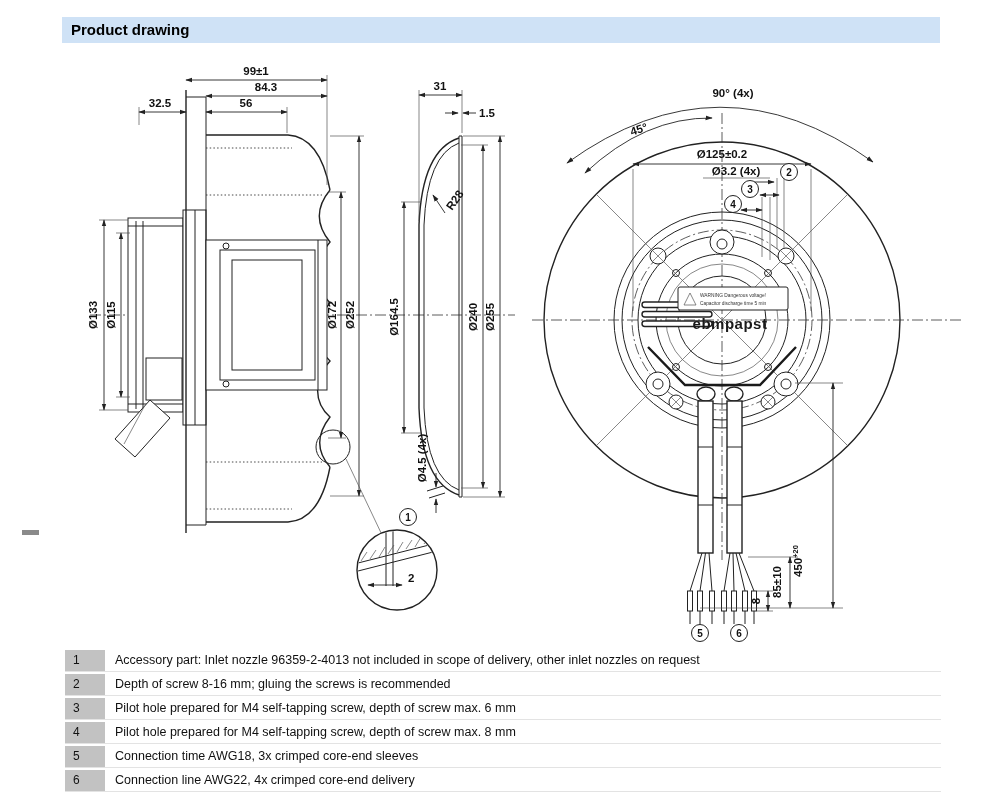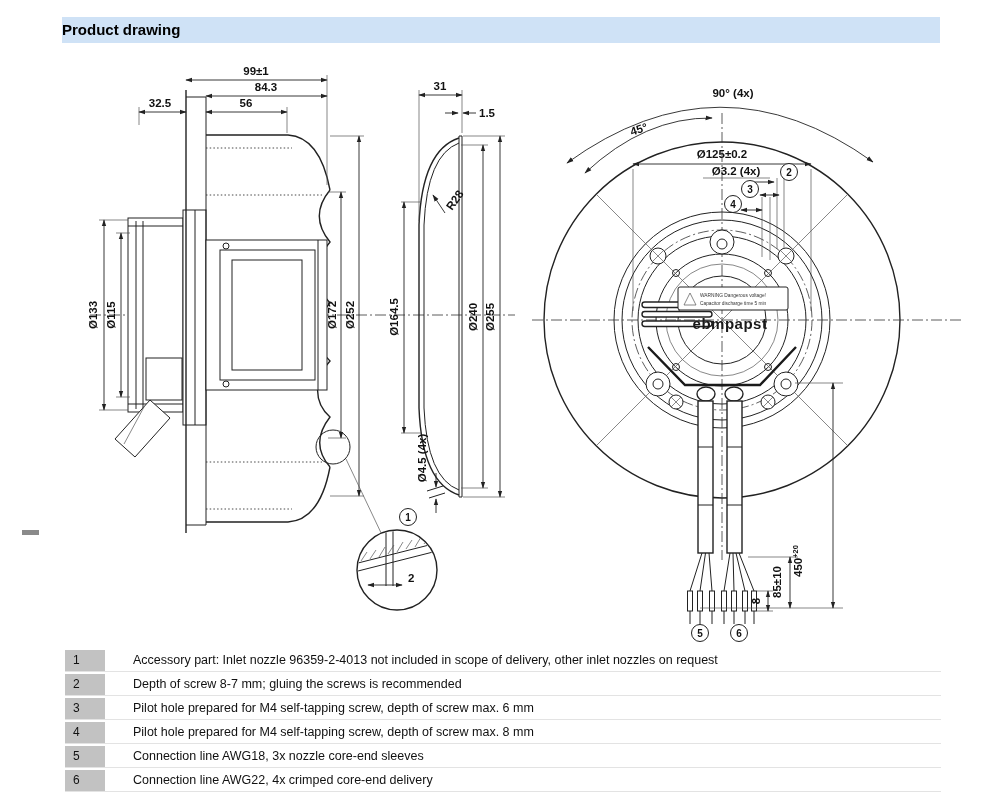--- a/index.html
+++ b/index.html
@@ -1,38 +1,38 @@
 <!DOCTYPE html>
 <html><head>
 <meta charset="utf-8">
 <style>
   html,body{margin:0;padding:0;background:#fff;}
   .page{position:relative;width:1000px;height:800px;background:#ffffff;overflow:hidden;
         font-family:"Liberation Sans",sans-serif;}
   .header-bar{position:absolute;left:62px;top:17px;width:878px;height:26px;background:#cfe2f6;}
-  .header-bar span{display:block;font-size:15px;font-weight:bold;line-height:26px;color:#000;}
+  .header-bar span{display:block;padding-left:9px;font-size:15px;font-weight:bold;line-height:26px;color:#000;}
   .margin-dash{position:absolute;left:22px;top:530px;width:17px;height:5px;background:#8a8a8a;}
   svg.canvas{position:absolute;left:0;top:45px;}
   
   .ln{stroke:#222;stroke-width:1;fill:none}
   .lnt{stroke:#222;stroke-width:1.4;fill:none}
   .thin{stroke:#555;stroke-width:0.7;fill:none}
   .cl{stroke:#333;stroke-width:0.8;fill:none;stroke-dasharray:11 3 2 3}
   .dot{stroke:#333;stroke-width:0.9;fill:none;stroke-dasharray:1.5 2.2}
   .dim{stroke:#222;stroke-width:0.9;fill:none}
   .wh{fill:#fff}
   svg text{font-family:"Liberation Sans",sans-serif;font-size:11.5px;font-weight:bold;fill:#111}
   .tsm{font-size:10px}
   .tiny{font-size:4.8px;font-weight:normal;fill:#333}
   .logo{font-size:15px;letter-spacing:.5px;fill:#1a1a1a}
   
   .notes{position:absolute;left:65px;top:650px;width:876px;}
   .note-row{display:flex;height:21px;margin-bottom:2px;border-bottom:1px solid #e3e3e3;}
   .note-num{width:40px;background:#c2c2c2;font-size:12px;line-height:21px;padding-left:8px;box-sizing:border-box;color:#111;}
-  .note-text{flex:1;font-size:12.5px;line-height:21px;padding-left:28px;color:#111;white-space:nowrap;}
+  .note-text{flex:1;font-size:12.5px;line-height:21px;padding-left:10px;color:#111;white-space:nowrap;}
 </style>
 </head>
 <body>
 
 <div class="page">
 
   <div class="header-bar">
     <span>Product drawing</span>
   </div>
 
@@ -319,33 +319,33 @@
     </g>
   </svg>
 
   <div class="notes">
     <div class="note-row">
       <div class="note-num">1</div>
       <div class="note-text">Accessory part: Inlet nozzle 96359-2-4013 not included in scope of delivery, other inlet nozzles on request</div>
     </div>
     <div class="note-row">
       <div class="note-num">2</div>
-      <div class="note-text">Depth of screw 8-7 mm; gluing the screws is recommended</div>
+      <div class="note-text">Depth of screw 8-16 mm; gluing the screws is recommended</div>
     </div>
     <div class="note-row">
       <div class="note-num">3</div>
       <div class="note-text">Pilot hole prepared for M4 self-tapping screw, depth of screw max. 6 mm</div>
     </div>
     <div class="note-row">
       <div class="note-num">4</div>
       <div class="note-text">Pilot hole prepared for M4 self-tapping screw, depth of screw max. 8 mm</div>
     </div>
     <div class="note-row">
       <div class="note-num">5</div>
-      <div class="note-text">Connection line AWG18, 3x nozzle core-end sleeves</div>
+      <div class="note-text">Connection time AWG18, 3x crimped core-end sleeves</div>
     </div>
     <div class="note-row">
       <div class="note-num">6</div>
       <div class="note-text">Connection line AWG22, 4x crimped core-end delivery</div>
     </div>
   </div>
 
 </div>
 
 </body></html>

